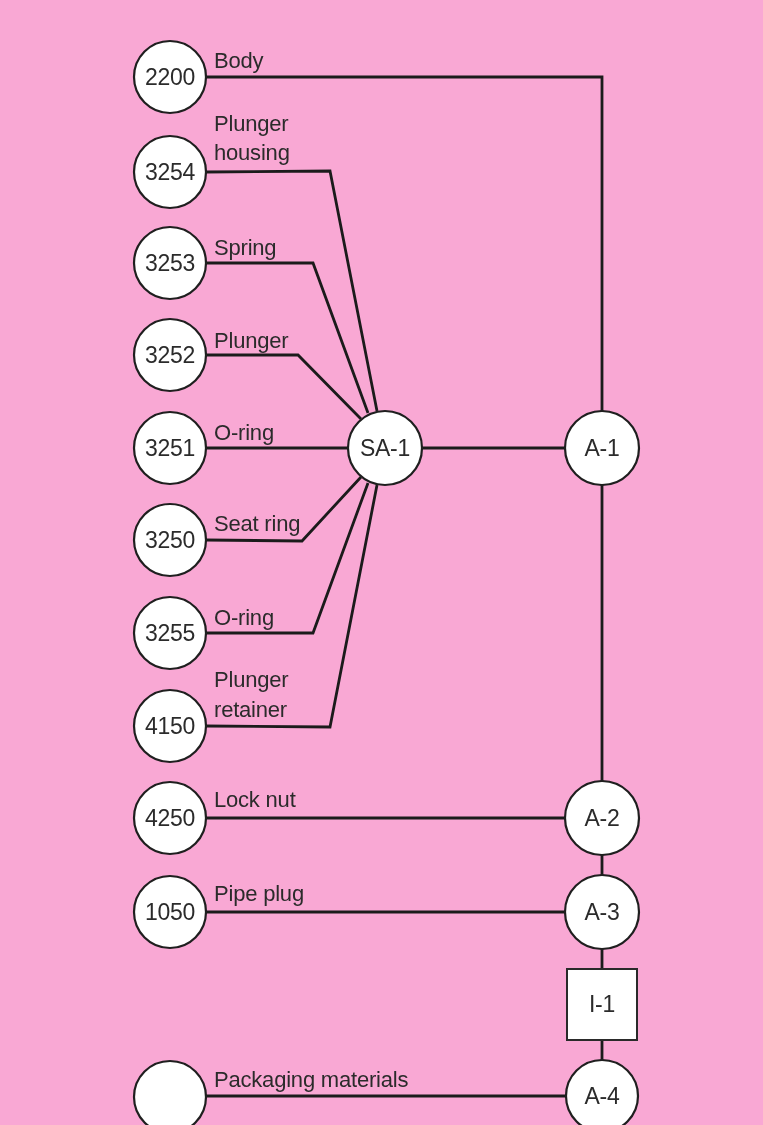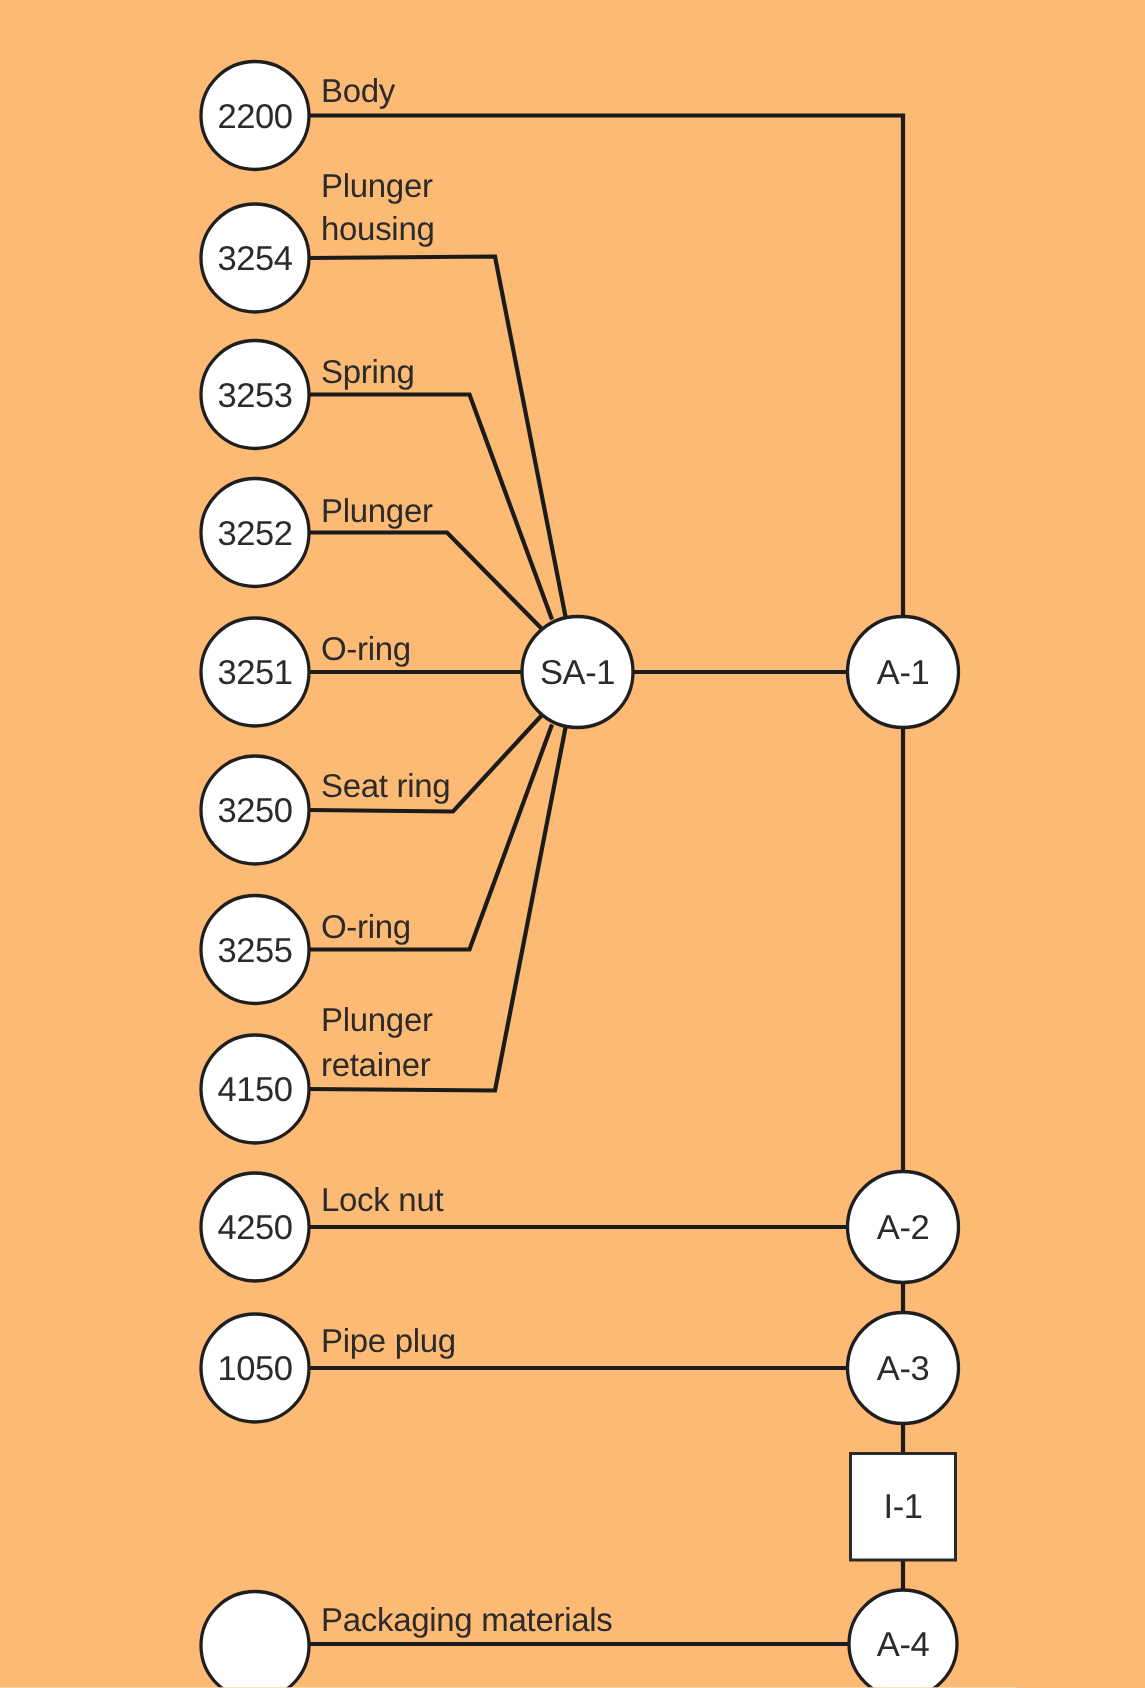--- a/index.html
+++ b/index.html
@@ -6,21 +6,21 @@
     margin: 0;
     padding: 0;
     background: #ffffff;
     width: 763px;
     height: 1125px;
     overflow: hidden;
   }
   .diagram-wrap {
     width: 763px;
     height: 1125px;
-    background: #fdba74;
+    background: #f9a8d4;
   }
   svg { display: block; }
   .edge {
     fill: none;
     stroke: #1b1b1b;
     stroke-width: 2.8;
     stroke-linejoin: miter;
     stroke-linecap: butt;
   }
   .node-circle {

